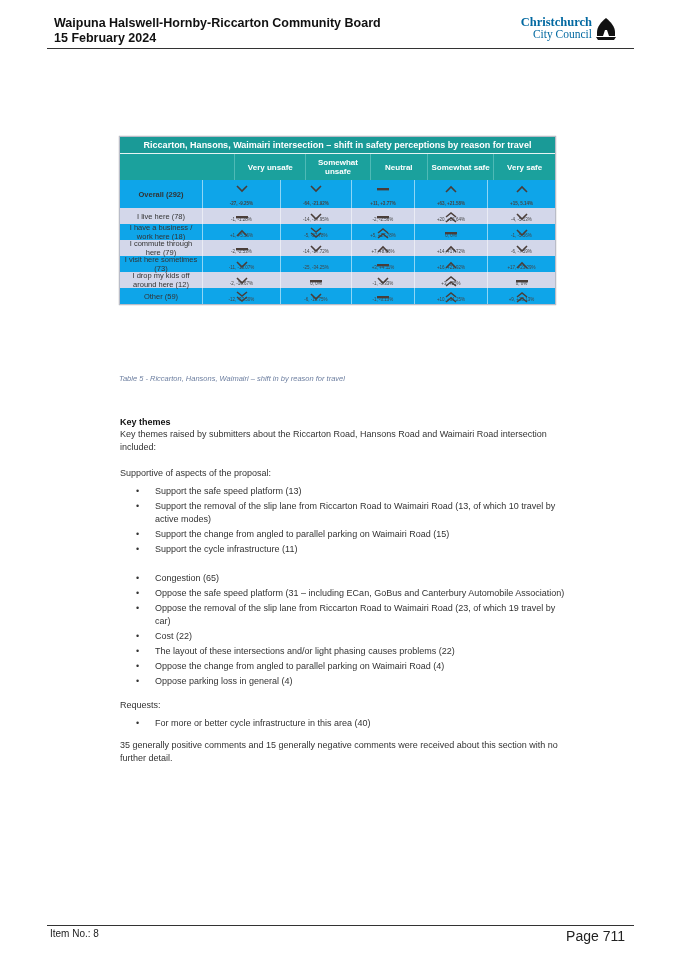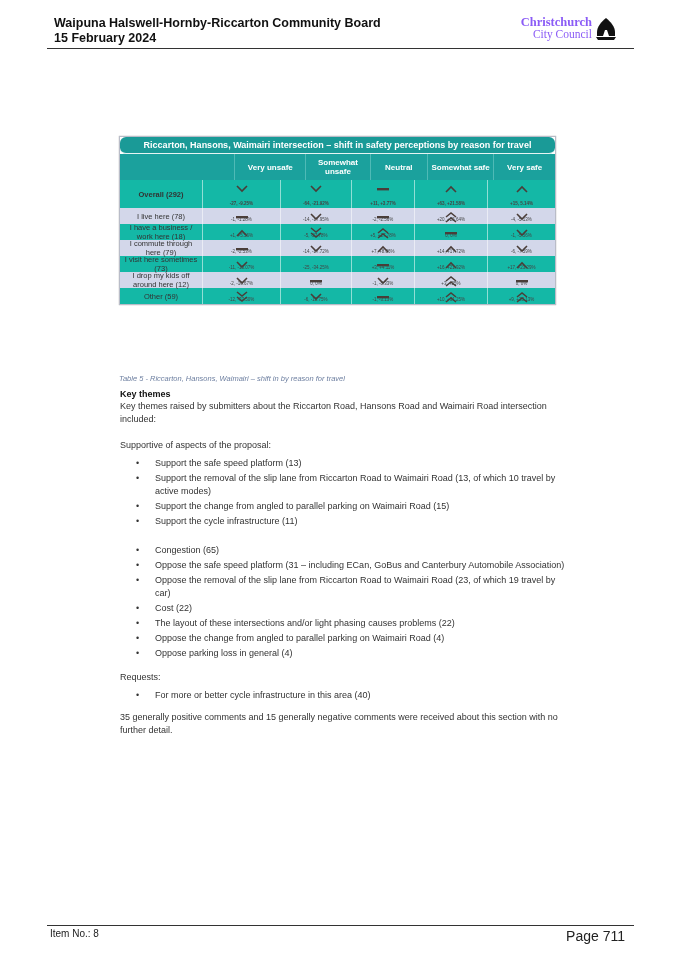--- a/index.html
+++ b/index.html
@@ -1,48 +1,48 @@
 <!DOCTYPE html>
 <html><head>
 <meta charset="utf-8">
 <style>
   html, body { margin: 0; padding: 0; background: #ffffff; }
   body { width: 675px; height: 954px; position: relative; overflow: hidden; font-family: "Liberation Sans", sans-serif; color: #333; }
   .hdr-title { position: absolute; left: 54px; top: 16px; font-size: 12.5px; font-weight: bold; color: #111; line-height: 15px; }
   .hdr-rule { position: absolute; left: 47px; top: 48px; width: 587px; height: 0; border-top: 1.5px solid #333; }
   .logo { position: absolute; left: 514px; top: 16px; width: 104px; height: 28px; }
-  .logo-text { position: absolute; right: 26px; top: 0; text-align: right; font-family: "Liberation Serif", serif; color: #8b5cf6; line-height: 12px; }
+  .logo-text { position: absolute; right: 26px; top: 0; text-align: right; font-family: "Liberation Serif", serif; color: #0369a1; line-height: 12px; }
   .logo-l1 { font-size: 12.5px; font-weight: bold; }
   .logo-l2 { font-size: 11.5px; }
   .logo-mark { position: absolute; right: 0; top: 1px; width: 24px; height: 24px; }
 
   .tbl { position: absolute; left: 119px; top: 136px; width: 435px; border: 1px solid #b9bcc8; box-shadow: 0 0 1px #999; }
-  .tbl-title { height: 16px; background: #1a9a97; color: #fff; font-weight: bold; font-size: 9px; text-align: center; line-height: 16px; border-bottom: 1px solid #e6f4f3; border-radius: 6px; }
+  .tbl-title { height: 16px; background: #1a9a97; color: #fff; font-weight: bold; font-size: 9px; text-align: center; line-height: 16px; border-bottom: 1px solid #e6f4f3; }
   .tbl-row { display: flex; height: 16px; }
   .tbl-head { height: 26px; background: #1ba19d; color: #fff; font-weight: bold; font-size: 8px; padding-left: 40px; }
   .tbl-head .c { display: flex; align-items: center; justify-content: center; border-left: 1px solid #4fbab6; }
   .tbl-head .c:first-child { border-left: none; }
   .c { box-sizing: border-box; text-align: center; }
   .c0 { width: 82px; }
   .c1 { width: 78px; }
   .c2 { width: 71px; }
   .c3 { width: 63px; }
   .c4 { width: 73px; }
   .c5 { width: 68px; }
-  .r-odd { background: #14b8a6; }
+  .r-odd { background: #0ea5e9; }
   .r-even { background: #d3d7ea; }
   .row-label { display: flex; align-items: center; justify-content: center; font-size: 7.5px; line-height: 9px; color: #333; padding: 0 2px; }
   .row-label.bold { font-weight: bold; }
   .cell { position: relative; border-left: 1px solid #ffffff88; }
   .cell .ic { position: absolute; left: 50%; top: 3px; transform: translateX(-50%); width: 14px; height: 12px; }
   .cell .val { position: absolute; left: 0; right: 0; bottom: 2px; font-size: 4.5px; color: #444; text-align: center; }
   .r-first .val { font-weight: bold; }
 
   .caption { position: absolute; left: 119px; top: 374px; font-size: 7.5px; font-style: italic; color: #6d7fa0; }
-  .body { position: absolute; left: 120px; top: 388px; width: 450px; font-size: 9px; line-height: 13px; color: #333; }
+  .body { position: absolute; left: 120px; top: 416px; width: 450px; font-size: 9px; line-height: 13px; color: #333; }
   .body h3 { margin: 0; font-size: 9px; font-weight: bold; color: #111; line-height: 12px; }
   .body p { margin: 0; }
   .body .gap { height: 13px; }
   .body ul { margin: 5px 0 0 0; padding: 0 0 0 35px; list-style: none; }
   .body li { position: relative; margin: 0 0 2px 0; }
   .body li .bul { position: absolute; left: -19px; top: 0; }
   .foot-rule { position: absolute; left: 47px; top: 925px; width: 587px; border-top: 1.5px solid #333; }
   .foot-left { position: absolute; left: 50px; top: 928px; font-size: 10px; color: #222; }
   .foot-right { position: absolute; right: 50px; top: 928px; font-size: 14px; color: #222; }
 </style>

